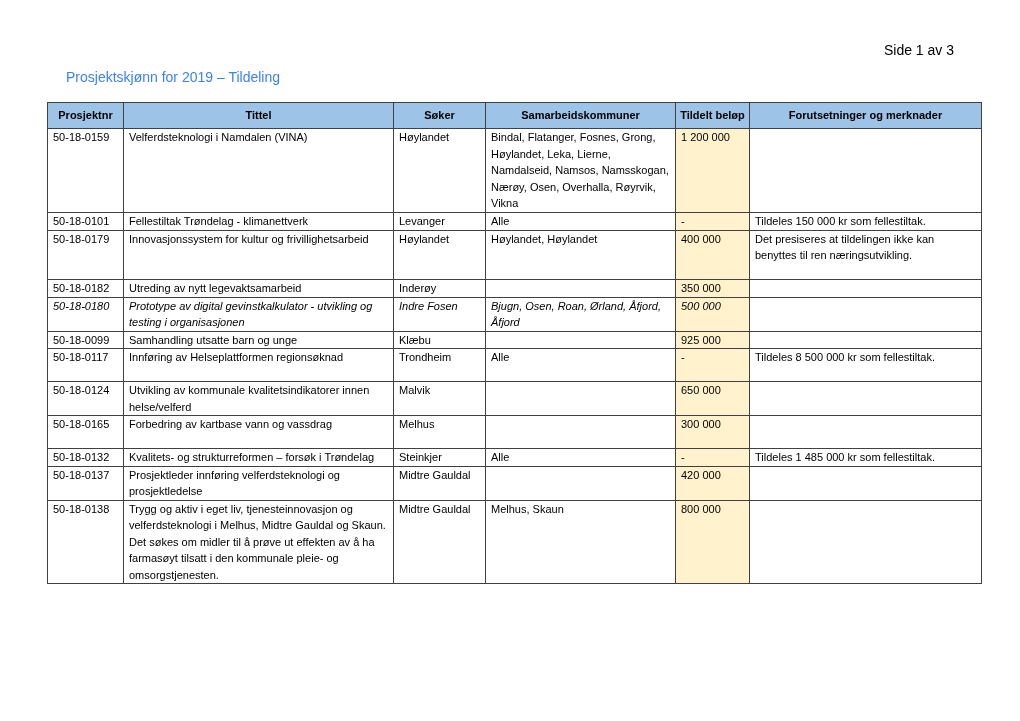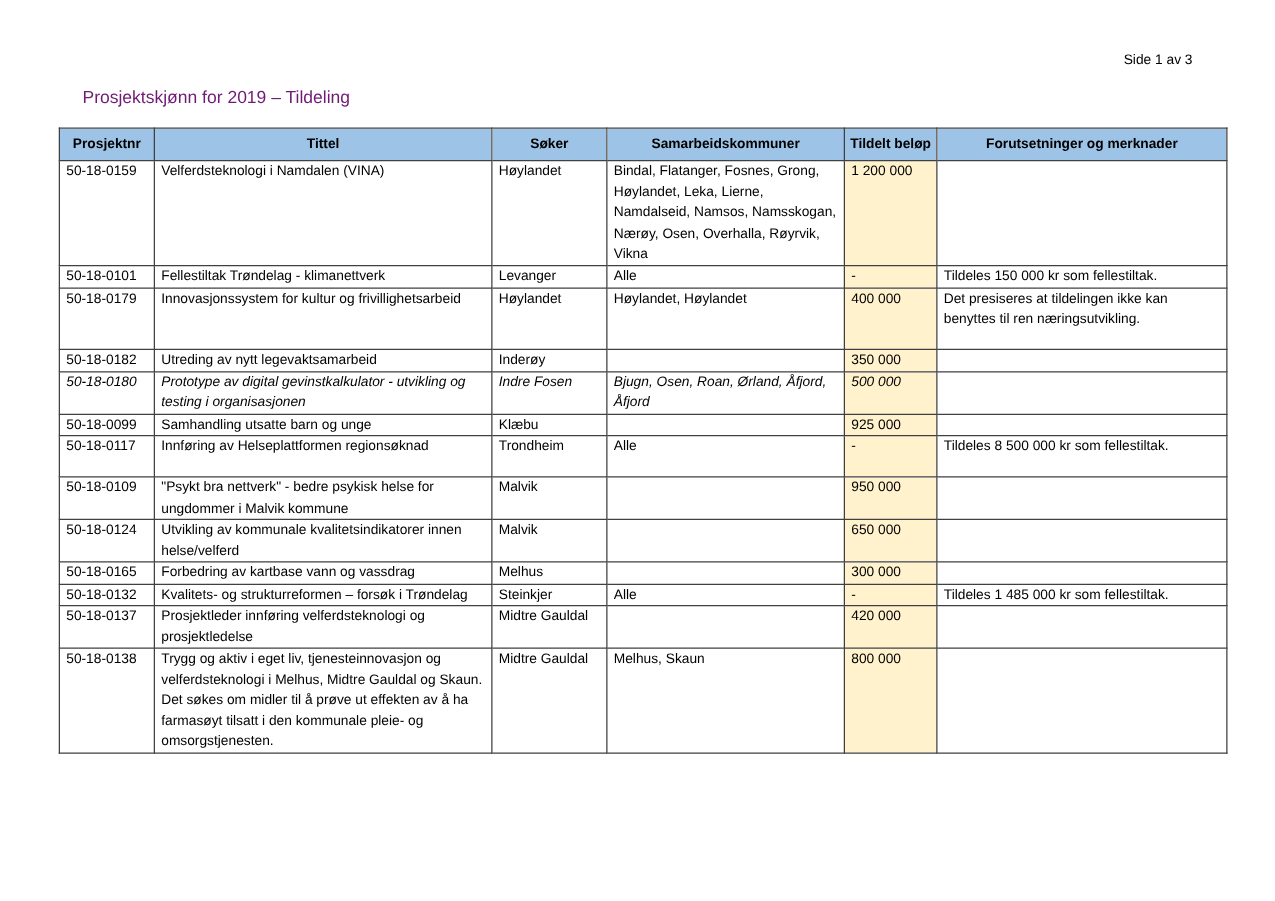--- a/index.html
+++ b/index.html
@@ -17,29 +17,29 @@
     position: relative;
     width: 1020px;
     height: 721px;
     background: #ffffff;
     overflow: hidden;
   }
   .page-indicator {
     position: absolute;
     top: 42px;
     right: 66px;
-    font-size: 11px;
+    font-size: 14px;
     color: #000000;
   }
   .doc-title {
     position: absolute;
     top: 69px;
     left: 66px;
     font-size: 14px;
-    color: #701a75;
+    color: #3b82f6;
   }
   table.grants {
     position: absolute;
     top: 102px;
     left: 47px;
     width: 934px;
     border-collapse: collapse;
     table-layout: fixed;
     font-size: 11px;
   }
@@ -170,28 +170,20 @@
   </tr>
         <tr class="italic">
     <td class="col-nr">50-18-0117</td>
     <td class="col-tittel">Innføring av Helseplattformen regionsøknad</td>
     <td class="col-soker">Trondheim</td>
     <td class="col-kommuner">Alle</td>
     <td class="col-belop">-</td>
     <td class="col-merknad">Tildeles 8 500 000 kr som fellestiltak.</td>
   </tr>
         <tr>
-    <td class="col-nr">50-18-0109</td>
-    <td class="col-tittel">"Psykt bra nettverk" - bedre psykisk helse for ungdommer i Malvik kommune</td>
-    <td class="col-soker">Malvik</td>
-    <td class="col-kommuner"></td>
-    <td class="col-belop">950 000</td>
-    <td class="col-merknad"></td>
-  </tr>
-        <tr>
     <td class="col-nr">50-18-0124</td>
     <td class="col-tittel">Utvikling av kommunale kvalitetsindikatorer innen helse/velferd</td>
     <td class="col-soker">Malvik</td>
     <td class="col-kommuner"></td>
     <td class="col-belop">650 000</td>
     <td class="col-merknad"></td>
   </tr>
         <tr>
     <td class="col-nr">50-18-0165</td>
     <td class="col-tittel">Forbedring av kartbase vann og vassdrag</td>

